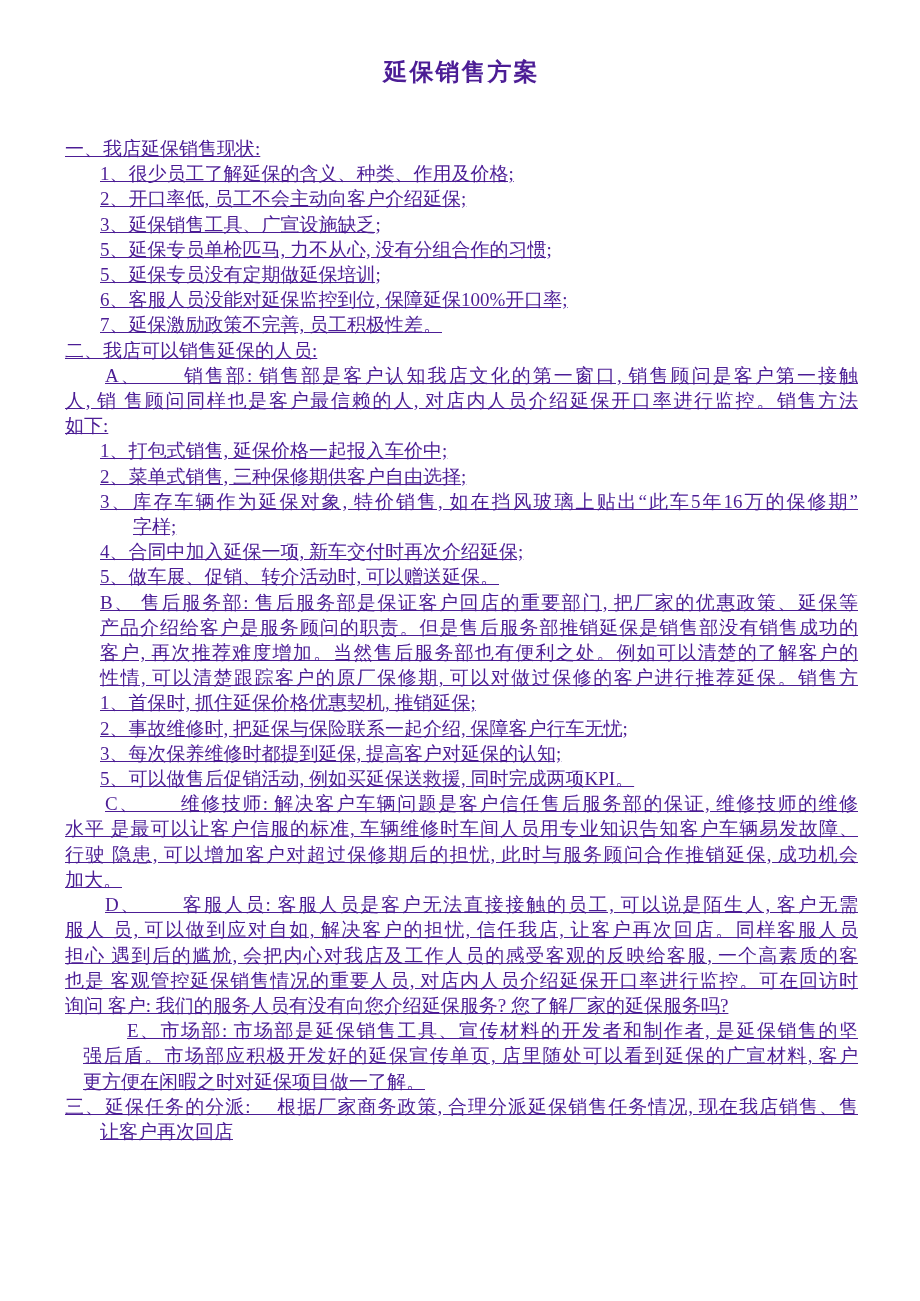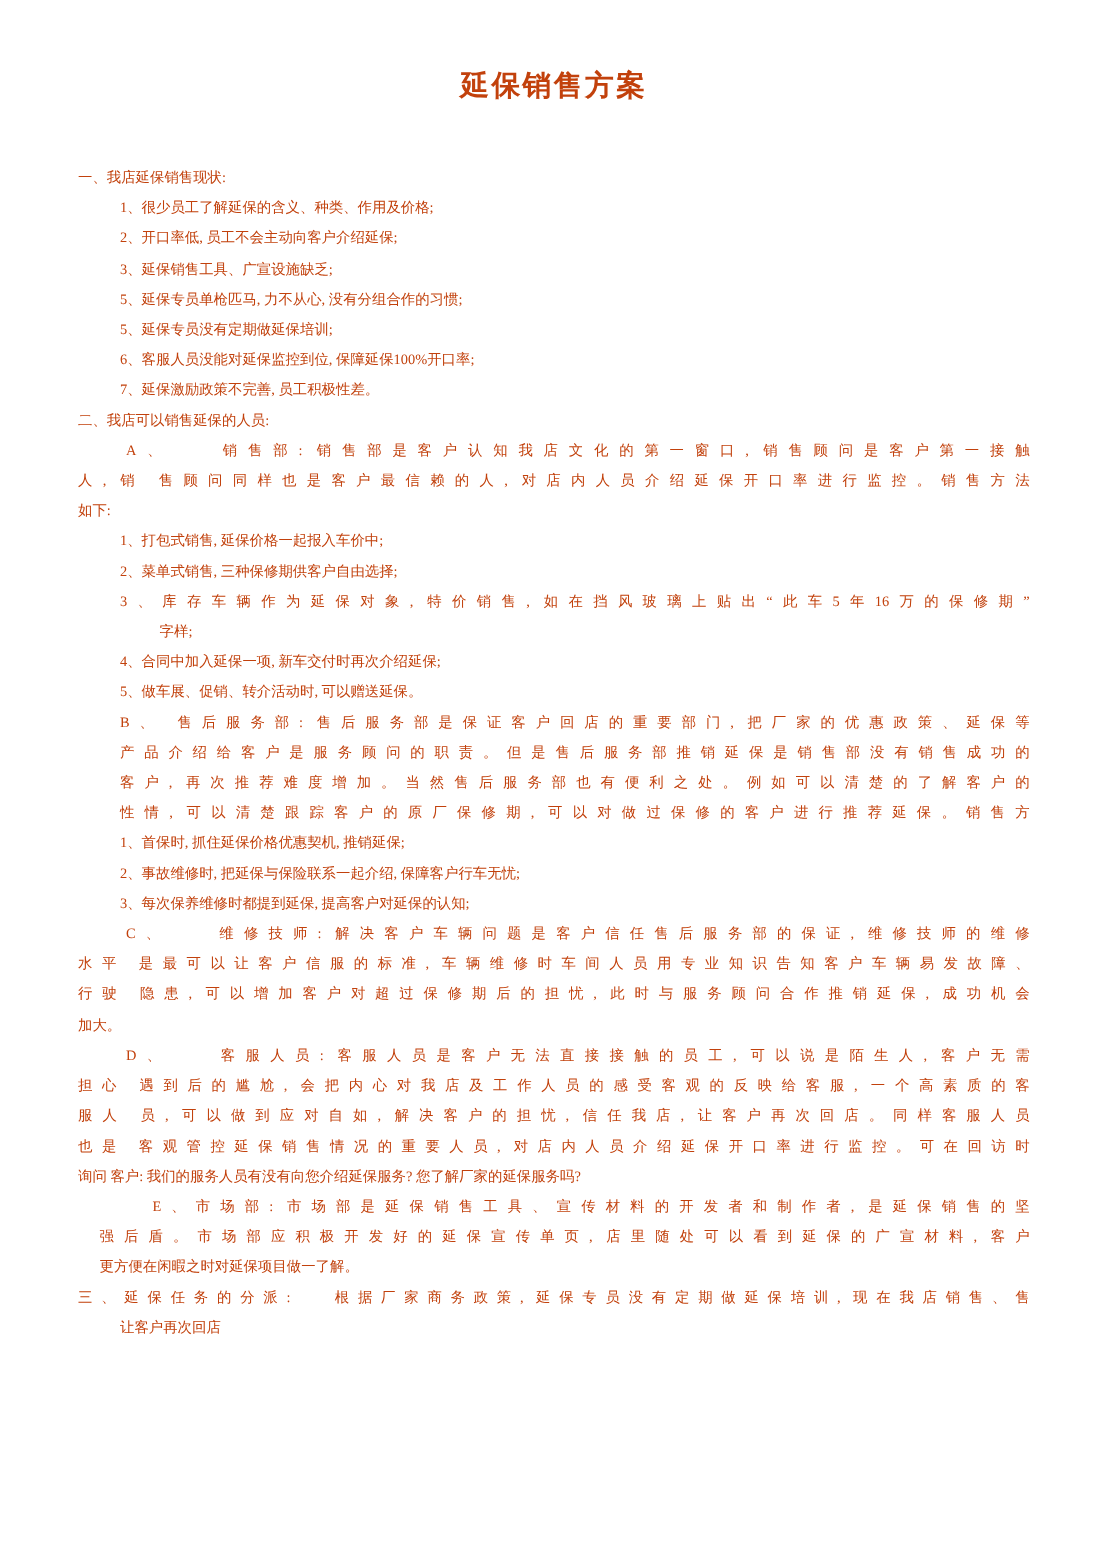--- a/index.html
+++ b/index.html
@@ -3,37 +3,38 @@
 <meta charset="utf-8">
 <style>
   * { margin: 0; padding: 0; box-sizing: border-box; }
   html, body { background: #ffffff; }
   .page {
     position: relative;
     width: 920px;
     height: 1301px;
     margin: 0 auto;
     background: #ffffff;
-    color: #c2410c;
+    color: #4c1d95;
     font-family: "Liberation Serif", "DejaVu Serif", serif;
     padding: 56px 62px 0 65px;
     overflow: hidden;
   }
   .title {
     font-size: 24px;
     line-height: 32px;
     font-weight: bold;
     text-align: center;
     letter-spacing: 2px;
     margin-bottom: 48px;
   }
   .doc-body { width: 100%; }
   .line {
-    font-size: 12px;
+    font-size: 19px;
     line-height: 25.2px;
+    text-decoration: underline;
   }
   .indent-1 { padding-left: 35px; }
   .indent-2 { padding-left: 40px; }
   .indent-3 { padding-left: 68px; }
   .indent-4 { padding-left: 62px; }
   .indent-5 { padding-left: 18px; }
   .j { text-align: justify; text-align-last: justify; }
 </style>
 </head>
 <body>
@@ -59,28 +60,29 @@
       <div class="line indent-3">字样;</div>
       <div class="line indent-1">4、合同中加入延保一项, 新车交付时再次介绍延保;</div>
       <div class="line indent-1">5、做车展、促销、转介活动时, 可以赠送延保。</div>
       <div class="line indent-1 j">B、 售后服务部: 售后服务部是保证客户回店的重要部门, 把厂家的优惠政策、延保等</div>
       <div class="line indent-1 j">产品介绍给客户是服务顾问的职责。但是售后服务部推销延保是销售部没有销售成功的</div>
       <div class="line indent-1 j">客户, 再次推荐难度增加。当然售后服务部也有便利之处。例如可以清楚的了解客户的</div>
       <div class="line indent-1 j">性情, 可以清楚跟踪客户的原厂保修期, 可以对做过保修的客户进行推荐延保。销售方</div>
       <div class="line indent-1">1、首保时, 抓住延保价格优惠契机, 推销延保;</div>
       <div class="line indent-1">2、事故维修时, 把延保与保险联系一起介绍, 保障客户行车无忧;</div>
       <div class="line indent-1">3、每次保养维修时都提到延保, 提高客户对延保的认知;</div>
+      <div class="line indent-1">5、可以做售后促销活动, 例如买延保送救援, 同时完成两项KPI。</div>
       <div class="line indent-2 j">C、　　维修技师: 解决客户车辆问题是客户信任售后服务部的保证, 维修技师的维修</div>
       <div class="line indent-0 j">水平 是最可以让客户信服的标准, 车辆维修时车间人员用专业知识告知客户车辆易发故障、</div>
       <div class="line indent-0 j">行驶 隐患, 可以增加客户对超过保修期后的担忧, 此时与服务顾问合作推销延保, 成功机会</div>
       <div class="line indent-0">加大。</div>
       <div class="line indent-2 j">D、　　客服人员: 客服人员是客户无法直接接触的员工, 可以说是陌生人, 客户无需</div>
+      <div class="line indent-0 j">服人 员, 可以做到应对自如, 解决客户的担忧, 信任我店, 让客户再次回店。同样客服人员</div>
       <div class="line indent-0 j">担心 遇到后的尴尬, 会把内心对我店及工作人员的感受客观的反映给客服, 一个高素质的客</div>
-      <div class="line indent-0 j">服人 员, 可以做到应对自如, 解决客户的担忧, 信任我店, 让客户再次回店。同样客服人员</div>
       <div class="line indent-0 j">也是 客观管控延保销售情况的重要人员, 对店内人员介绍延保开口率进行监控。可在回访时</div>
       <div class="line indent-0">询问 客户: 我们的服务人员有没有向您介绍延保服务? 您了解厂家的延保服务吗?</div>
       <div class="line indent-4 j">E、市场部: 市场部是延保销售工具、宣传材料的开发者和制作者, 是延保销售的坚</div>
       <div class="line indent-5 j">强后盾。市场部应积极开发好的延保宣传单页, 店里随处可以看到延保的广宣材料, 客户</div>
       <div class="line indent-5">更方便在闲暇之时对延保项目做一了解。</div>
-      <div class="line indent-0 j">三、延保任务的分派:　 根据厂家商务政策, 延保专员没有定期做延保培训, 现在我店销售、售</div>
+      <div class="line indent-0 j">三、延保任务的分派:　 根据厂家商务政策, 合理分派延保销售任务情况, 现在我店销售、售</div>
       <div class="line indent-1">让客户再次回店</div>
     </div>
 </div>
 
 </body></html>

